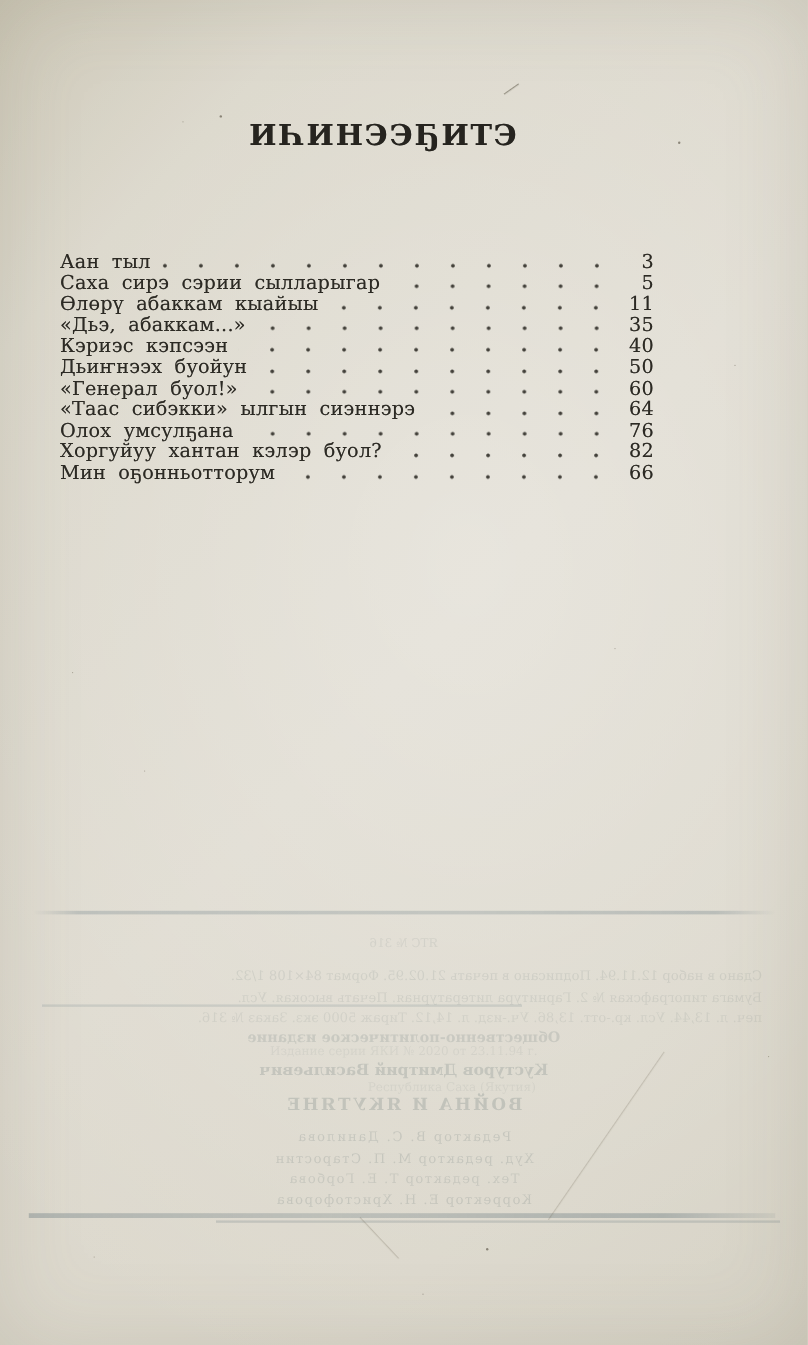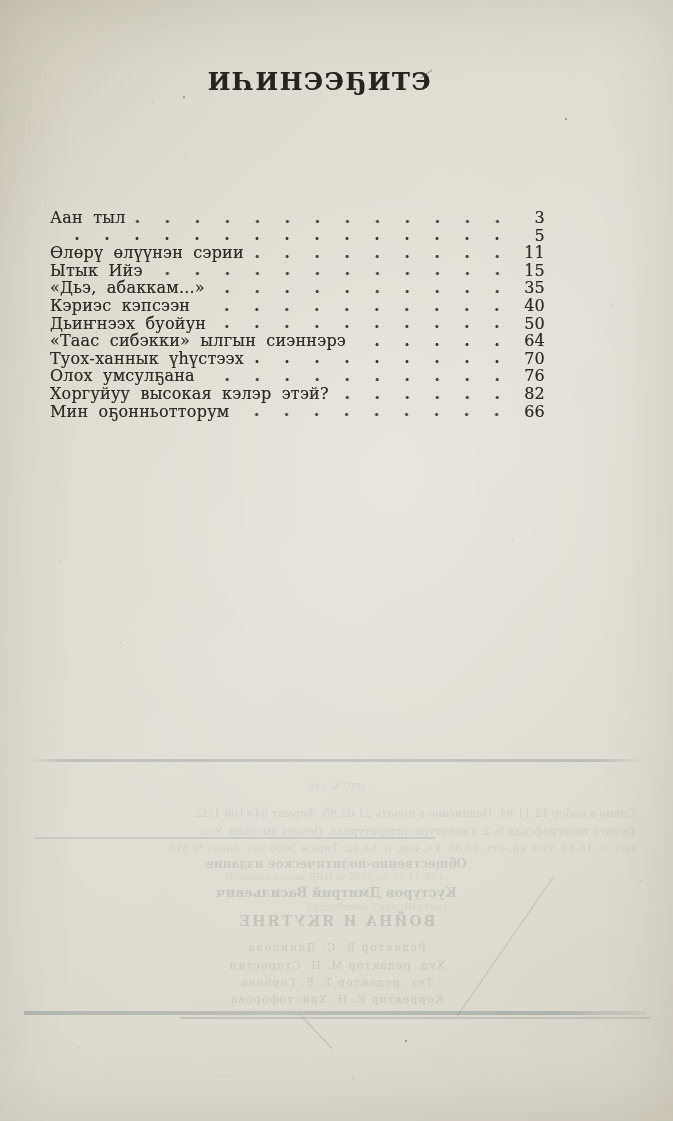--- a/index.html
+++ b/index.html
@@ -13,21 +13,21 @@
     background:
       radial-gradient(ellipse 120% 90% at 58% 42%, rgba(255,255,255,0.30), rgba(255,255,255,0) 72%),
       linear-gradient(133deg,#ccc7b6 0%,#d9d5c8 16%,#dedacf 50%,#dbd7cb 78%,#d5d1c4 100%);
     box-shadow: inset 0 0 70px rgba(115,105,85,.17);
   }
   
   .speck{position:absolute;width:2px;height:2px;border-radius:50%;background:rgba(70,62,48,.55);}
   .speck.s2{width:1px;height:1px;background:rgba(70,62,48,.38);}
   
   .title{
-    position:absolute;top:67px;left:0;width:640px;text-align:center;
+    position:absolute;top:98px;left:0;width:640px;text-align:center;
     font-size:24px;font-weight:bold;color:#26241f;letter-spacing:1.6px;
     text-shadow:0 0 .4px rgba(38,36,31,.6);
   }
   
   .toc{
     position:absolute;top:209px;left:50px;width:495px;
     font-size:16px;color:#2c2a24;letter-spacing:.2px;word-spacing:5px;
   }
   .toc-row{display:flex;align-items:flex-end;height:17.6px;line-height:17.6px;white-space:nowrap;}
   .toc-label{flex:0 0 auto;text-shadow:0 0 .3px rgba(44,42,36,.55);}
@@ -57,65 +57,61 @@
 
   <div class="title">ИҺИНЭЭҔИТЭ</div>
 
   <div class="toc">
     <div class="toc-row">
         <span class="toc-label">Аан тыл</span>
         <span class="toc-leader"></span>
         <span class="toc-page">3</span>
       </div>
     <div class="toc-row">
+        <span class="toc-label">Саха сирэ сэрии сылларыгар</span>
         <span class="toc-leader"></span>
         <span class="toc-page">5</span>
       </div>
     <div class="toc-row">
-        <span class="toc-label">Өлөрү өлүүнэн сэрии</span>
+        <span class="toc-label">Өлөрү абаккам кыайыы</span>
         <span class="toc-leader"></span>
         <span class="toc-page">11</span>
-      </div>
-    <div class="toc-row">
-        <span class="toc-label">Ытык Ийэ</span>
-        <span class="toc-leader"></span>
-        <span class="toc-page">15</span>
       </div>
     <div class="toc-row">
         <span class="toc-label">«Дьэ, абаккам...»</span>
         <span class="toc-leader"></span>
         <span class="toc-page">35</span>
       </div>
     <div class="toc-row">
         <span class="toc-label">Кэриэс кэпсээн</span>
         <span class="toc-leader"></span>
         <span class="toc-page">40</span>
       </div>
     <div class="toc-row">
         <span class="toc-label">Дьиҥнээх буойун</span>
         <span class="toc-leader"></span>
         <span class="toc-page">50</span>
       </div>
     <div class="toc-row">
+        <span class="toc-label">«Генерал буол!»</span>
+        <span class="toc-leader"></span>
+        <span class="toc-page">60</span>
+      </div>
+    <div class="toc-row">
         <span class="toc-label">«Таас сибэкки» ылгын сиэннэрэ</span>
         <span class="toc-leader"></span>
         <span class="toc-page">64</span>
-      </div>
-    <div class="toc-row">
-        <span class="toc-label">Туох-ханнык үһүстээх</span>
-        <span class="toc-leader"></span>
-        <span class="toc-page">70</span>
       </div>
     <div class="toc-row">
         <span class="toc-label">Олох умсулҕана</span>
         <span class="toc-leader"></span>
         <span class="toc-page">76</span>
       </div>
     <div class="toc-row">
-        <span class="toc-label">Хоргуйуу высокая кэлэр этэй?</span>
+        <span class="toc-label">Хоргуйуу хантан кэлэр буол?</span>
         <span class="toc-leader"></span>
         <span class="toc-page">82</span>
       </div>
     <div class="toc-row">
         <span class="toc-label">Мин оҕонньотторум</span>
         <span class="toc-leader"></span>
         <span class="toc-page">66</span>
       </div>
   </div>
 

